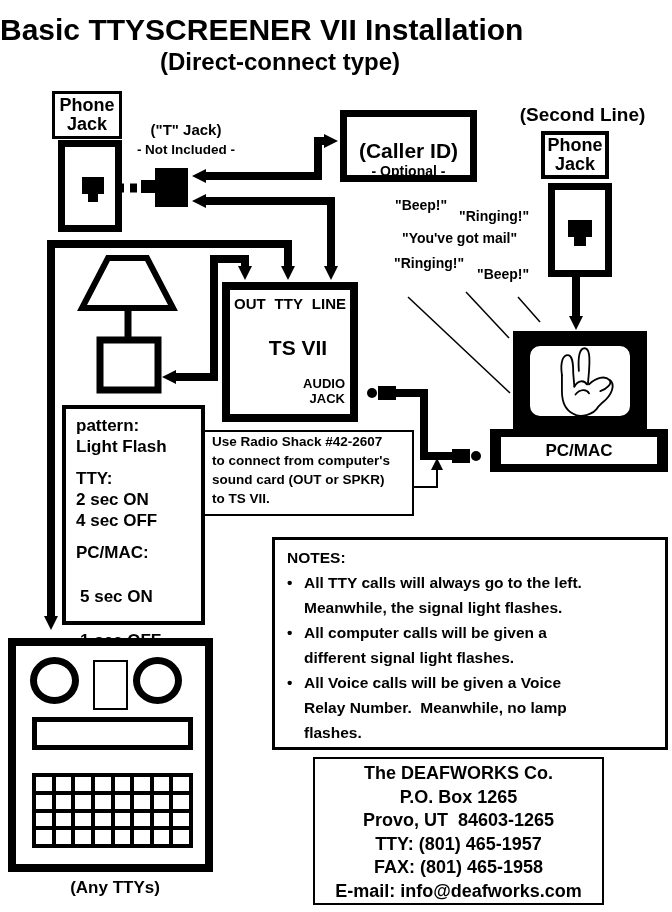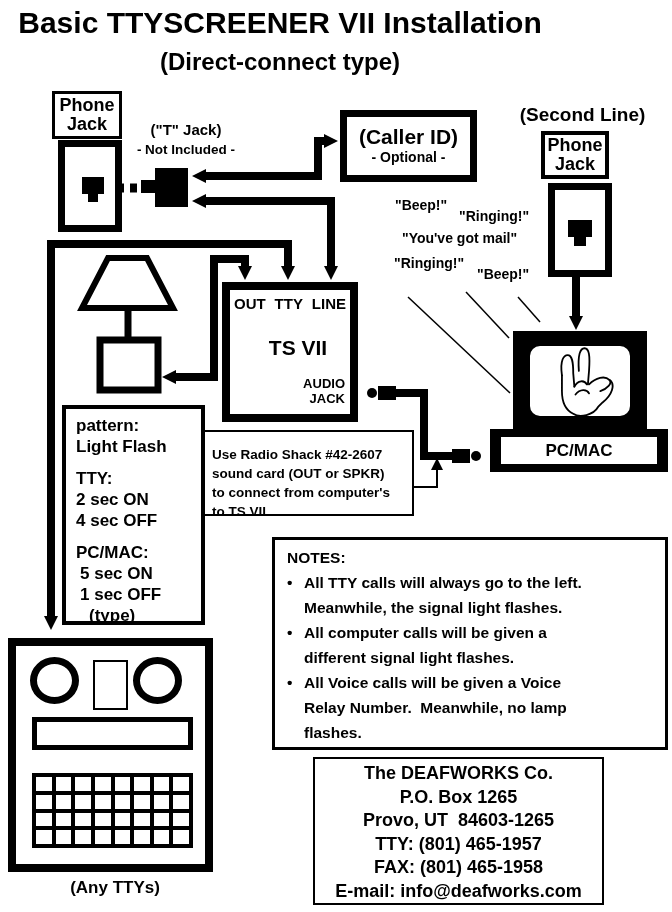--- a/index.html
+++ b/index.html
@@ -3,61 +3,61 @@
 <meta charset="utf-8">
 <style>
   html,body{margin:0;padding:0;background:#fff;}
   .canvas{position:relative;width:672px;height:912px;background:#fff;overflow:hidden;
           font-family:"Liberation Sans",sans-serif;font-weight:bold;color:#000;}
   .abs{position:absolute;}
   svg.overlay{position:absolute;left:0;top:0;z-index:1;}
   .box{position:absolute;background:#fff;box-sizing:border-box;z-index:2;}
   .ctr{text-align:center;}
 
-  .title{left:0;top:6px;width:560px;font-size:30px;text-align:center;letter-spacing:0;z-index:2;}
+  .title{left:0;top:13px;width:560px;font-size:30px;letter-spacing:0;z-index:2;}
   .subtitle{left:0;top:48px;width:560px;font-size:24px;text-align:center;z-index:2;}
 
   .pj1-label{left:52px;top:91px;width:70px;border:3px solid #000;font-size:18px;line-height:19px;padding:2px 0;}
   .walljack{border:7px solid #000;}
   .wj1{left:58px;top:140px;width:64px;height:92px;}
   .wj2{left:548px;top:183px;width:64px;height:94px;}
   .jack-top{position:absolute;background:#000;}
   .jack-stem{position:absolute;background:#000;}
   .wj1 .jack-top{left:17px;top:30px;width:22px;height:17px;}
   .wj1 .jack-stem{left:23px;top:47px;width:10px;height:8px;}
   .wj2 .jack-top{left:13px;top:30px;width:24px;height:17px;}
   .wj2 .jack-stem{left:19px;top:47px;width:12px;height:9px;}
 
   .tjack-label{left:121px;top:121px;width:130px;font-size:15px;z-index:2;}
   .tjack-note{left:111px;top:142px;width:150px;font-size:13.5px;z-index:2;}
 
-  .callerid{left:340px;top:110px;width:137px;height:72px;border:7px solid #000;padding-top:9px;}
+  .callerid{left:340px;top:110px;width:137px;height:72px;border:7px solid #000;padding-top:23px;}
   .callerid .l1{font-size:21px;line-height:22px;}
   .callerid .l2{font-size:14px;line-height:18px;}
 
   .secondline{left:500px;top:104px;width:165px;font-size:19px;z-index:2;}
   .pj2-label{left:541px;top:131px;width:68px;border:4px solid #000;font-size:18px;line-height:19px;padding:1px 0;}
 
   .sound{position:absolute;font-size:14px;z-index:2;white-space:nowrap;}
   .s0{left:395px;top:197px;} .s1{left:459px;top:208px;} .s2{left:402px;top:230px;}
   .s3{left:394px;top:255px;} .s4{left:477px;top:266px;}
 
   .tsvii{left:222px;top:282px;width:136px;height:140px;border:8px solid #000;}
   .ports{position:absolute;left:0;top:5px;width:100%;display:flex;justify-content:space-between;
          padding:0 4px;box-sizing:border-box;font-size:15px;}
   .tsname{position:absolute;left:0;top:46px;width:100%;text-align:center;font-size:21px;margin-left:8px;}
   .audiojack{position:absolute;right:5px;top:86px;text-align:right;font-size:13px;line-height:15px;}
 
   .lightflash{left:62px;top:405px;width:143px;height:220px;border:4px solid #000;
               font-size:17px;line-height:21px;padding:6px 0 0 10px;}
   .lf-gap{margin-top:11px;}
-  .lf-ind1{padding-left:4px;} .lf-ind2{padding-left:13px;}
+  .lf-ind1{padding-left:4px;margin-top:23px;} .lf-ind2{padding-left:13px;}
 
   .radiobox{left:203px;top:430px;width:211px;height:86px;border:2px solid #000;
-            font-size:13.5px;line-height:19px;padding:13px 0 0 7px;}
+            font-size:13.5px;line-height:19px;padding:0 0 0 7px;}
 
   .notesbox{left:272px;top:537px;width:396px;height:213px;border:3px solid #000;
             font-size:15.5px;line-height:25px;padding:5px 8px 0 12px;box-sizing:border-box;}
   .note-row{display:flex;}
   .note-row .bullet{width:17px;flex:none;}
   .note-text{white-space:pre-wrap;}
 
   .contactbox{left:313px;top:757px;width:291px;height:148px;border:2px solid #000;
               text-align:center;font-size:18px;line-height:23.5px;padding-top:3px;box-sizing:border-box;}
   .contactbox div{white-space:pre;}
@@ -206,22 +206,22 @@
     <div>2 sec ON</div>
     <div>4 sec OFF</div>
     <div class="lf-gap">PC/MAC:</div>
     <div class="lf-ind1">5 sec ON</div>
     <div class="lf-ind1">1 sec OFF</div>
     <div class="lf-ind2">(type)</div>
   </div>
 
   <div class="box radiobox">
     <div>Use Radio Shack #42-2607</div>
+    <div>to connect from computer's</div>
     <div>sound card (OUT or SPKR)</div>
-    <div>to connect from computer's</div>
     <div>to TS VII.</div>
   </div>
 
   <div class="box notesbox">
     <div>NOTES:</div>
     <div class="note-row">
       <span class="bullet">•</span>
       <span class="note-text">All TTY calls will always go to the left.
 Meanwhile, the signal light flashes.</span>
     </div>

